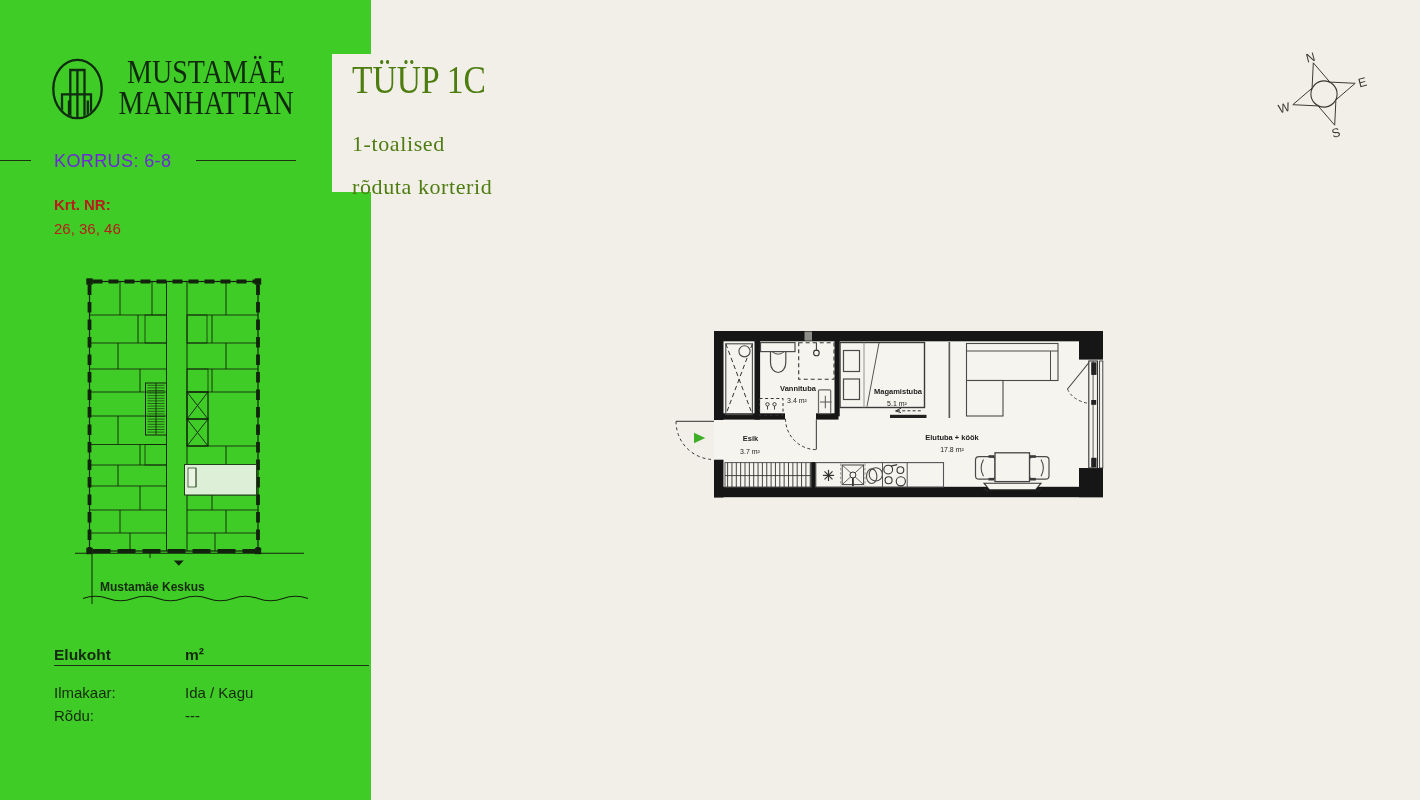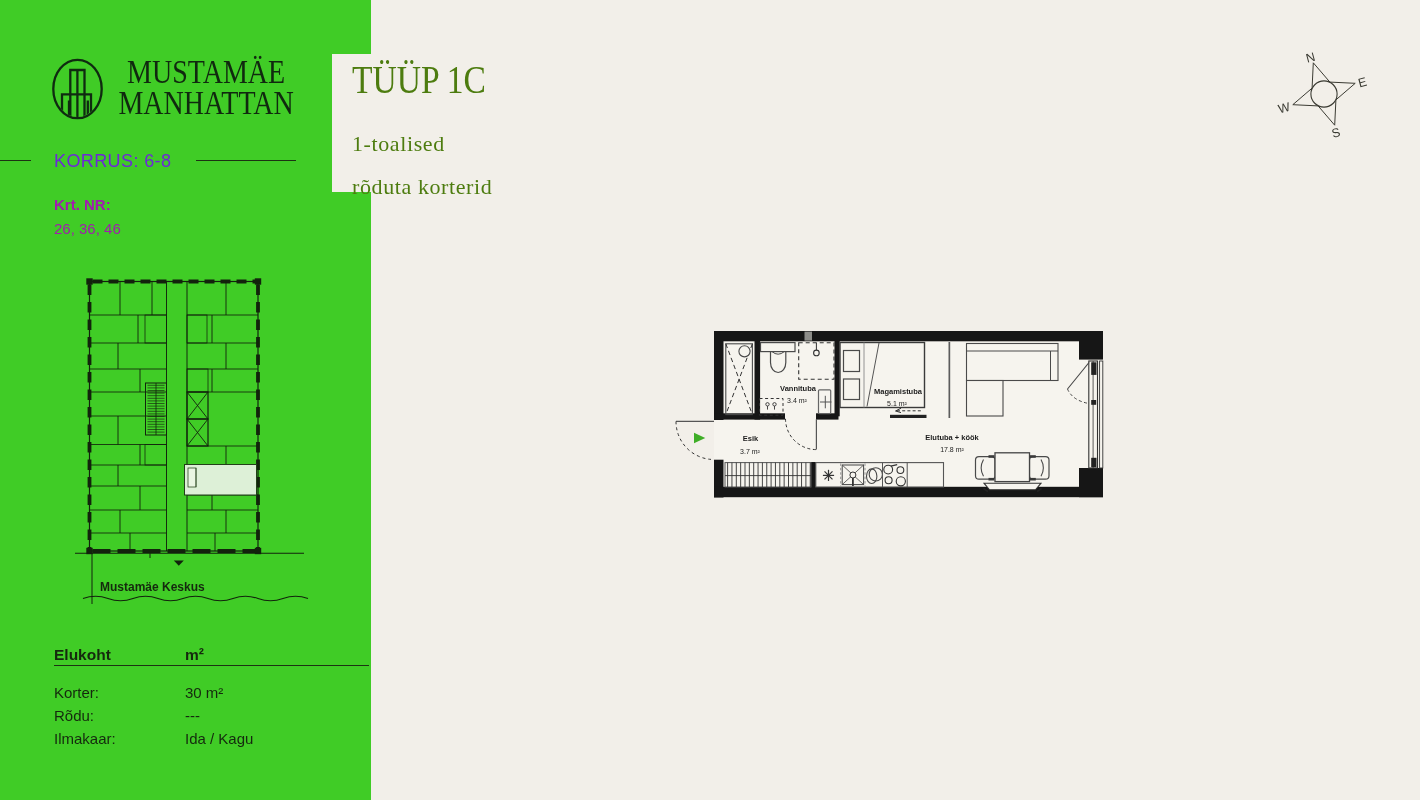--- a/index.html
+++ b/index.html
@@ -6,21 +6,21 @@
   body{width:1420px;height:800px;background:#F2EFE9;position:relative;overflow:hidden;
        font-family:"Liberation Sans", sans-serif;}
   .abs{position:absolute;}
   #sidebar{left:0;top:0;width:371px;height:800px;background:#40CC26;}
   #notch{left:332px;top:54px;width:420px;height:138px;background:#F2EFE9;}
   #logotext{left:116px;top:57px;width:212px;text-align:center;
     font-family:"Liberation Serif",serif;color:#10290f;font-size:33px;line-height:30.5px;
     transform:scaleX(0.85);transform-origin:0 0;}
   #korrus{left:54px;top:151px;font-size:18px;letter-spacing:0.4px;color:#6d28d9;}
   .kline{height:1px;background:#1c3313;top:160px;}
-  #krt{left:54px;top:193px;color:#a21caf;font-size:15px;line-height:24px;}
+  #krt{left:54px;top:193px;color:#b91c1c;font-size:15px;line-height:24px;}
   #tuup{left:352px;top:61.5px;font-family:"Liberation Serif",serif;color:#4d7c0f;}
   #tuup h1{margin:0;font-size:39.5px;font-weight:400;line-height:36px;
     transform:scaleX(0.85);transform-origin:0 0;}
   #tuup p{margin:24px 0 0 0;font-size:22px;line-height:43px;letter-spacing:0.6px;}
   #mkeskus{left:100px;top:572.5px;width:162px;font-size:12px;font-weight:700;color:#15290e;margin-top:7px;}
   #table{left:54px;top:640px;width:315px;color:#15290e;font-size:15px;margin-top:6px;}
   .trow{position:relative;height:23px;}
   .tval{position:absolute;left:131px;top:0;}
   #thead{font-weight:700;font-size:15.5px;}
   #thr{left:54px;top:665px;width:315px;height:1px;background:#1c3313;}
@@ -149,23 +149,22 @@
     <path d="M83 598.5 Q95.5 594 108 598.5 Q120.5 603 133 598.5 Q145.5 594 158 598.5 Q170.5 603 183 598.5 Q195.5 594 208 598.5 Q220.5 603 233 598.5 Q245.5 594 258 598.5 Q270.5 603 283 598.5 Q295.5 594 308 598.5" fill="none" stroke="#12230c" stroke-width="1.1"></path>
     </g>
   </svg>
   <div id="mkeskus" class="abs">Mustamäe Keskus</div>
 
   <div id="table" class="abs">
     <div class="trow" id="thead" style="height:26px;"><span>Elukoht</span><span class="tval">m²</span></div>
   </div>
   <div id="thr" class="abs"></div>
   <div id="table2" class="abs" style="left:54px;top:684px;width:315px;color:#15290e;font-size:15px;">
-    <div class="trow"><span>Korter:</span><span class="tval">30 m²</span></div>
+    <div class="trow"><span>Ilmakaar:</span><span class="tval">Ida / Kagu</span></div>
     <div class="trow"><span>Rõdu:</span><span class="tval">---</span></div>
-    <div class="trow"><span>Ilmakaar:</span><span class="tval">Ida / Kagu</span></div>
   </div>
 
   <svg class="abs" style="left:1270px;top:40px" width="120" height="110" viewBox="1270 40 120 110">
     <g id="compass">
       <line x1="1313.3" y1="62.8" x2="1311.6" y2="98.3" stroke="#3b3b33" stroke-width="1"></line>
     <line x1="1313.3" y1="62.8" x2="1336.4" y2="89.7" stroke="#3b3b33" stroke-width="1"></line>
     <line x1="1355.2" y1="83.3" x2="1319.7" y2="81.6" stroke="#3b3b33" stroke-width="1"></line>
     <line x1="1355.2" y1="83.3" x2="1328.3" y2="106.4" stroke="#3b3b33" stroke-width="1"></line>
     <line x1="1334.7" y1="125.2" x2="1336.4" y2="89.7" stroke="#3b3b33" stroke-width="1"></line>
     <line x1="1334.7" y1="125.2" x2="1311.6" y2="98.3" stroke="#3b3b33" stroke-width="1"></line>

